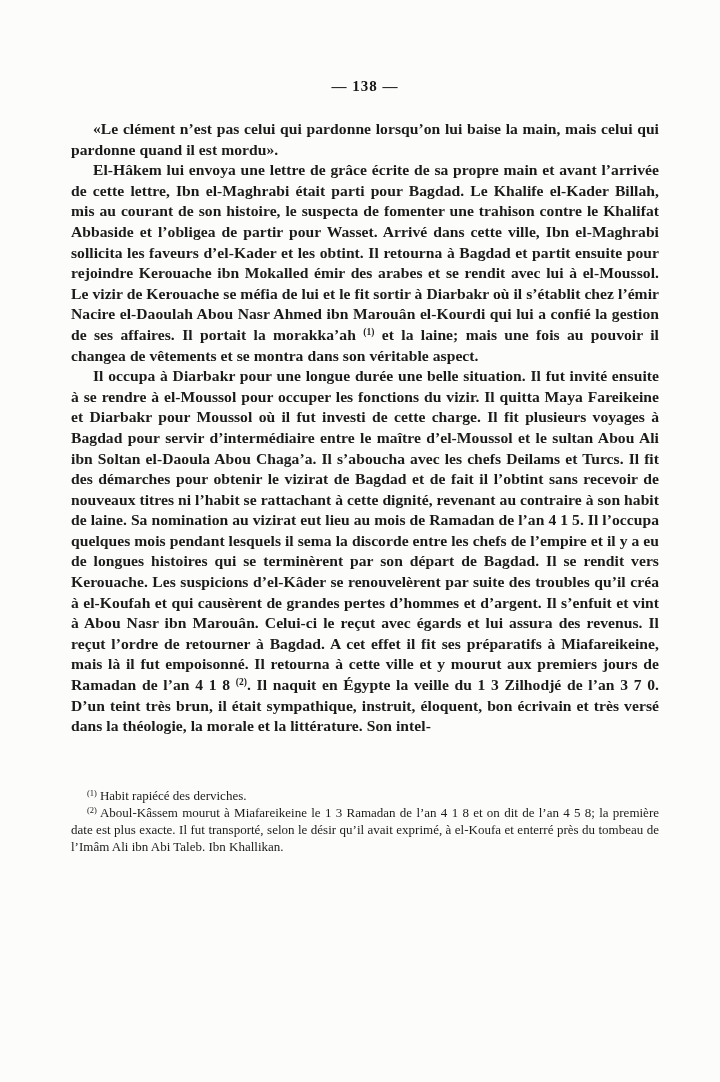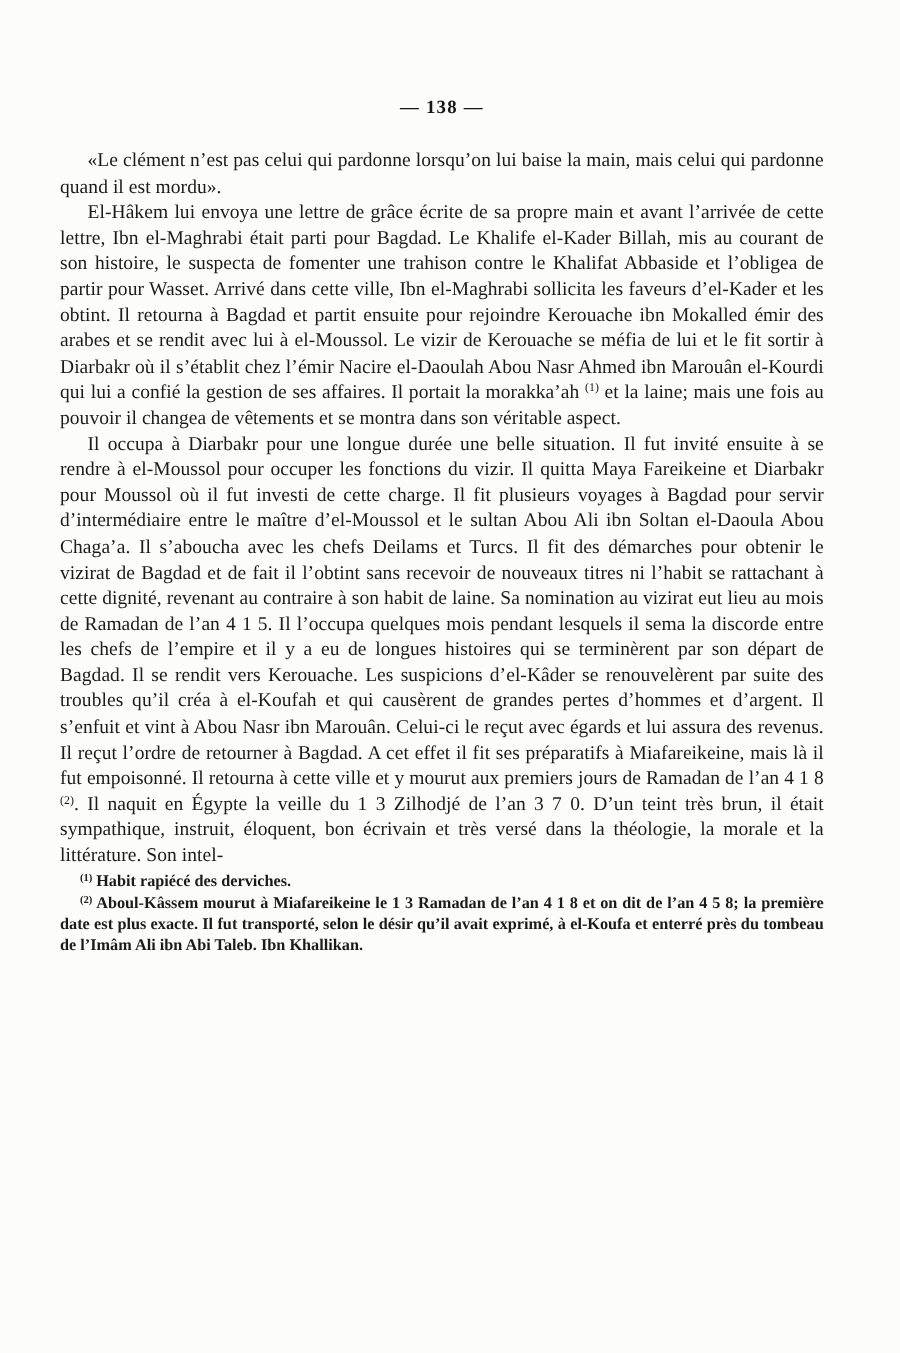--- a/index.html
+++ b/index.html
@@ -7,51 +7,52 @@
     width: 720px;
     background: #fbfaf7;
   }
   .page {
     position: relative;
     width: 720px;
     height: 1082px;
     background: #fcfcfa;
     font-family: "Liberation Serif", "DejaVu Serif", serif;
     color: #1b1b1b;
-    padding: 78px 61px 0 48px;
+    padding: 78px 61px 0 71px;
     overflow: hidden;
   }
   .page-number {
     text-align: center;
     font-size: 15px;
     font-weight: 700;
     letter-spacing: 1px;
     margin-bottom: 24px;
     color: #161616;
   }
   .body-text {
     font-size: 15.6px;
     line-height: 20.6px;
     text-align: justify;
-    font-weight: 400;
+    font-weight: 700;
     letter-spacing: 0.05px;
   }
   .para {
     text-indent: 22px;
   }
   sup.fnref {
     font-size: 9.5px;
     line-height: 0;
     vertical-align: 5px;
   }
   .footnotes {
+    margin-top: 50px;
     font-size: 13px;
     line-height: 17px;
     text-align: justify;
-    font-weight: 700;
+    font-weight: 400;
   }
   .footnote {
     text-indent: 16px;
   }
   sup.fnmark {
     font-size: 8.5px;
     line-height: 0;
     vertical-align: 4px;
     margin-right: 3px;
   }

